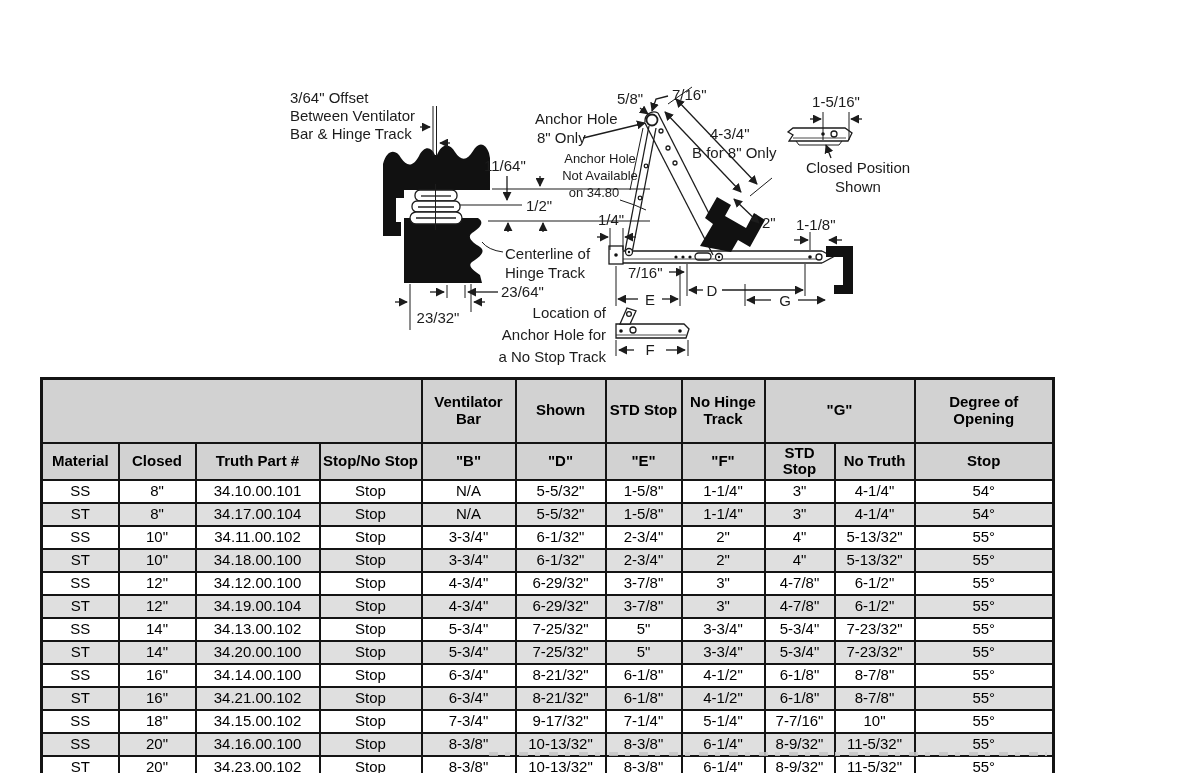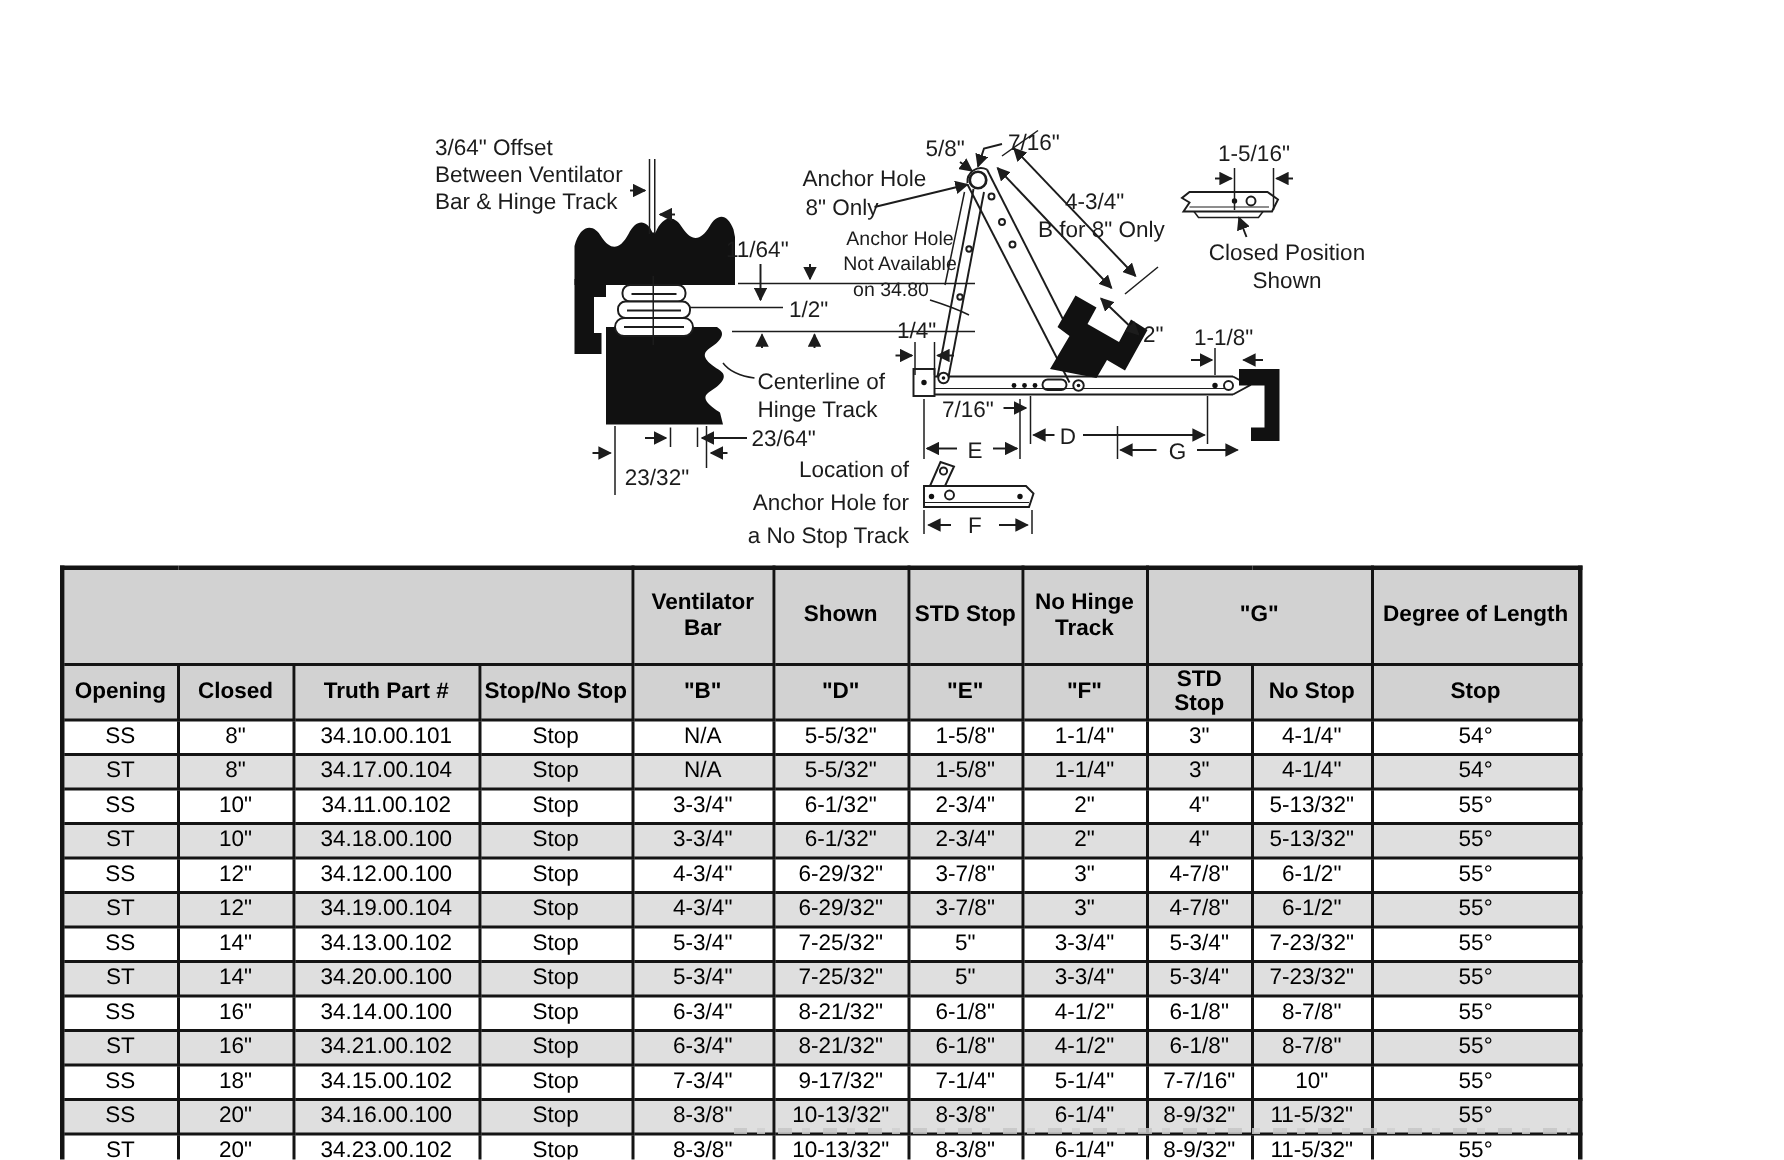--- a/index.html
+++ b/index.html
@@ -232,33 +232,33 @@
         <col style="width:139px">
     </colgroup>
     <thead>
       <tr class="group-row">
         <th colspan="4"></th>
         <th>Ventilator Bar</th>
         <th>Shown</th>
         <th>STD Stop</th>
         <th>No Hinge Track</th>
         <th colspan="2">"G"</th>
-        <th>Degree of Length</th>
+        <th>Degree of Opening</th>
       </tr>
       <tr class="col-row">
-        <th>Opening</th>
+        <th>Material</th>
         <th>Closed</th>
         <th>Truth Part #</th>
         <th>Stop/No Stop</th>
         <th>"B"</th>
         <th>"D"</th>
         <th>"E"</th>
         <th>"F"</th>
         <th>STD Stop</th>
-        <th>No Stop</th>
+        <th>No Truth</th>
         <th>Stop</th>
       </tr>
     </thead>
     <tbody>
         <tr>
           <td>SS</td>
           <td>8"</td>
           <td>34.10.00.101</td>
           <td>Stop</td>
           <td>N/A</td>

